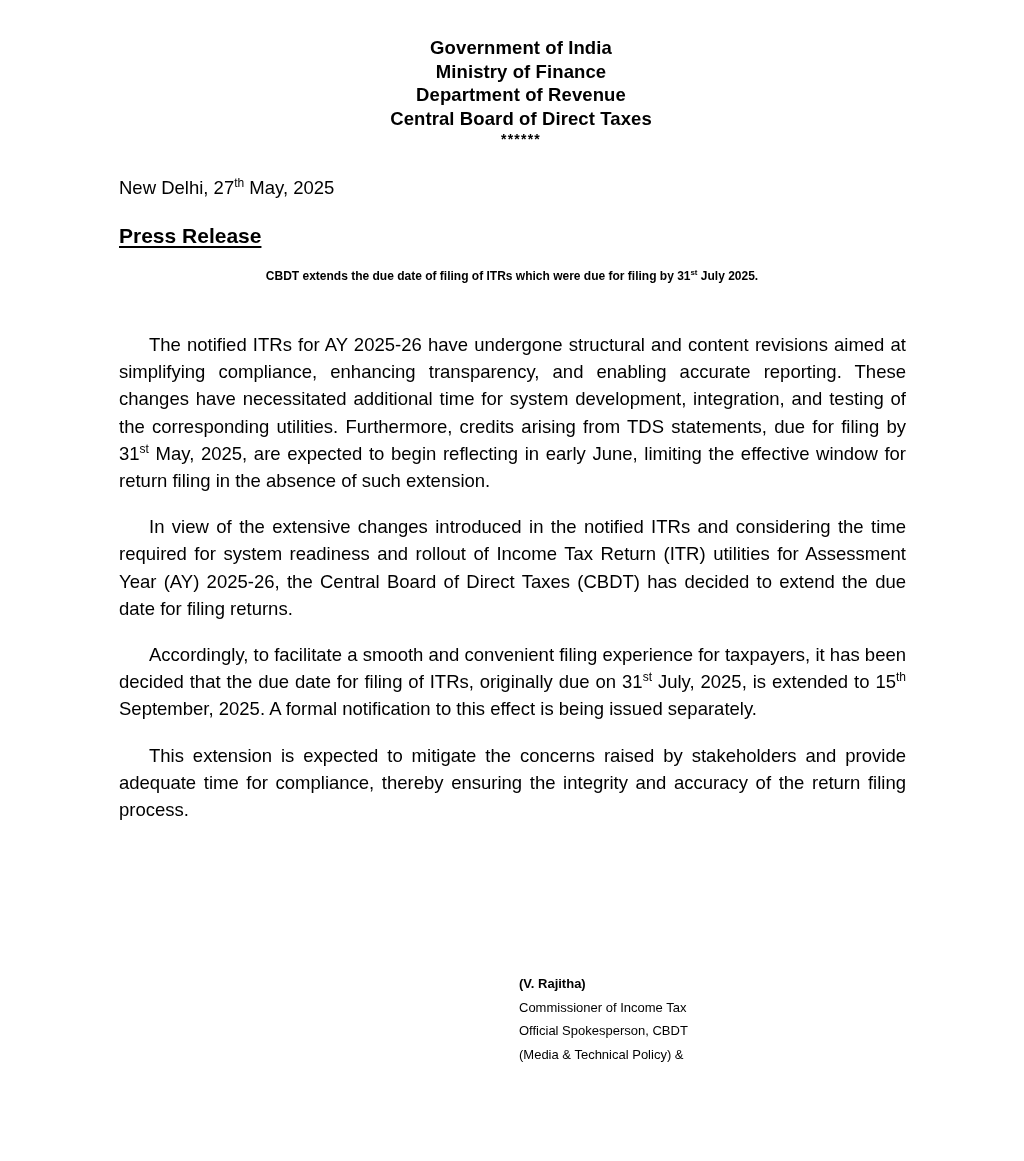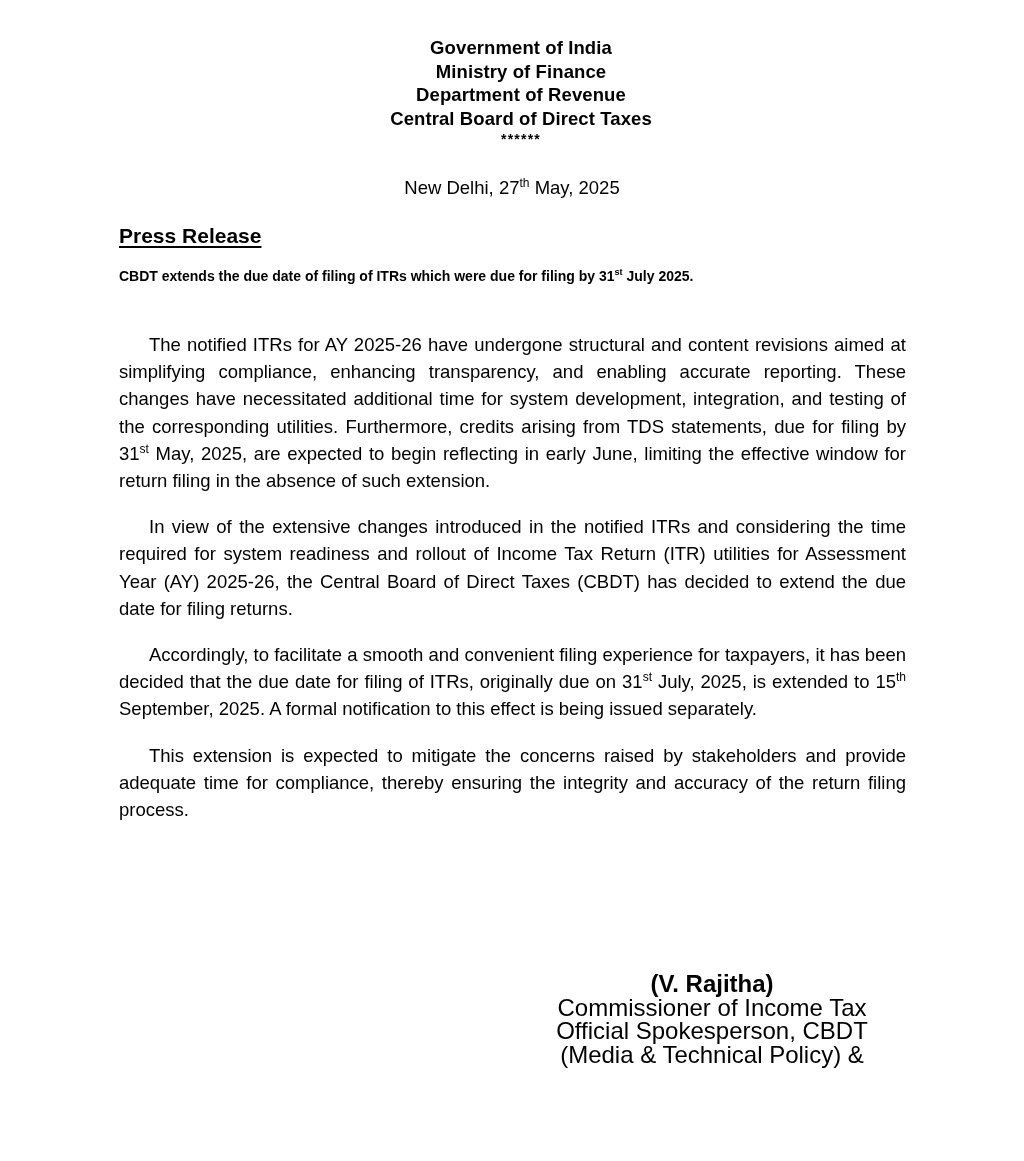--- a/index.html
+++ b/index.html
@@ -44,21 +44,21 @@
     letter-spacing: 1.2px;
     margin-top: 1px;
   }
 
   
   .dateline {
     position: absolute;
     top: 176px;
     left: 119px;
     width: 786px;
-    text-align: center;
+    text-align: left;
     font-size: 18.5px;
     line-height: 24px;
   }
 
   
   .press-release-title {
     position: absolute;
     top: 224px;
     left: 119px;
     width: 786px;
@@ -69,21 +69,22 @@
   }
   .press-release-title span.ul {
     text-decoration: underline;
     text-underline-offset: 3px;
   }
   .subject-line {
     position: absolute;
     top: 264px;
     left: 119px;
     width: 786px;
-    font-size: 14px;
+    text-align: center;
+    font-size: 12px;
     font-weight: bold;
     line-height: 24px;
   }
 
   
   .body-text {
     position: absolute;
     top: 331px;
     left: 119px;
     width: 787px;
@@ -103,22 +104,21 @@
     vertical-align: super;
     line-height: 0;
   }
 
   
   .signature {
     position: absolute;
     top: 972px;
     left: 519px;
     width: 386px;
-    text-align: center;
-    font-size: 24px;
+    font-size: 13px;
     line-height: 23.5px;
   }
   .signature .sig-name {
     font-weight: bold;
   }
 </style>
 </head>
 <body>
 
 <div class="page">

